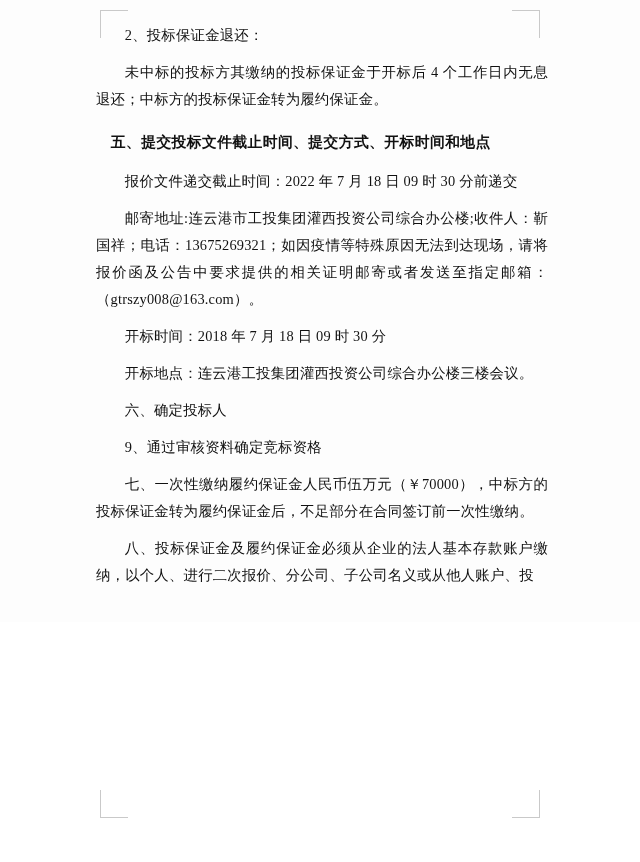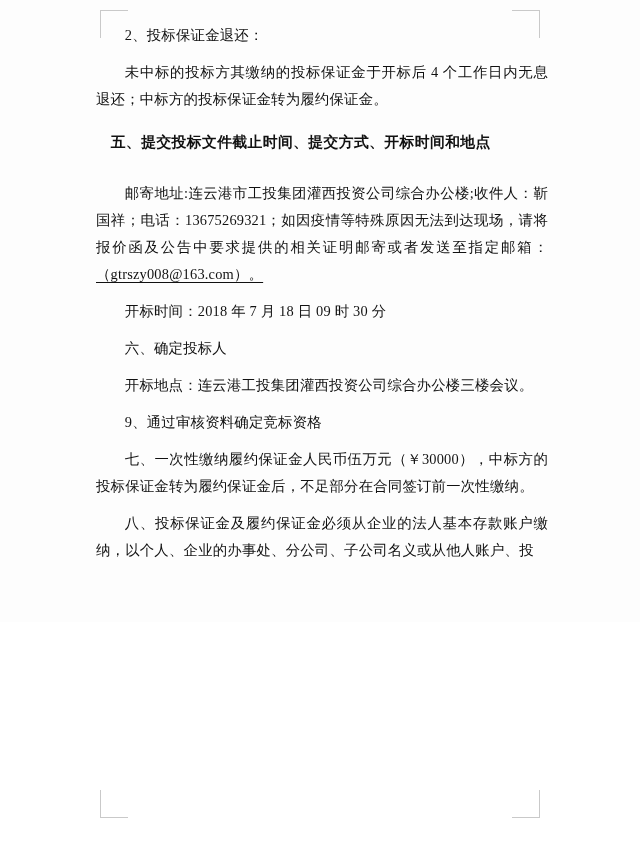--- a/index.html
+++ b/index.html
@@ -44,26 +44,25 @@
     letter-spacing: 0.2px;
     text-align: justify;
     text-justify: inter-ideograph;
   }
   .indent { text-indent: 2em; }
   .heading {
     font-weight: bold;
     text-indent: 1em;
     font-size: 14.8px;
     margin-top: 16px;
-    margin-bottom: 24px;
+    margin-bottom: 12px;
     letter-spacing: 0.4px;
   }
   .u { text-decoration: underline; text-underline-offset: 3px; }
   .mail {
-    text-decoration: underline;
     text-underline-offset: 3px;
     font-family: "Liberation Serif", serif;
   }
 </style>
 </head>
 <body>
 
 <div class="page">
 
   <div class="mark v" style="left:100px; top:10px;"></div>
@@ -76,31 +75,32 @@
   <div class="mark h" style="left:512px; top:817px;"></div>
 
   <div class="content">
 
     <p class="indent">2、投标保证金退还：</p>
 
     <p class="indent">未中标的投标方其缴纳的投标保证金于开标后 4 个工作日内无息退还；中标方的投标保证金转为履约保证金。</p>
 
     <p class="heading">五、提交投标文件截止时间、提交方式、开标时间和地点</p>
 
+    <p class="indent">报价文件递交截止时间：2022 年 7 月 18 日 09 时 30 分前递交</p>
 
 
     <p class="indent"><span>邮寄地址:连云港市工投集团灌西投资公司综合办公楼;收件人：靳国祥；电话：13675269321；如因疫情等特殊原因无法到达现场，请将报价函及公告中要求提供的相关证明邮寄或者发送至指定邮箱：</span><span class="mail">（gtrszy008@163.com）。</span></p>
 
     <p class="indent">开标时间：2018 年 7 月 18 日 09 时 30 分</p>
 
+    <p class="indent">开标地点：连云港工投集团灌西投资公司综合办公楼三楼会议。</p>
+
     <p class="indent">六、确定投标人</p>
-
-    <p class="indent">开标地点：连云港工投集团灌西投资公司综合办公楼三楼会议。</p>
 
     <p class="indent">9、通过审核资料确定竞标资格</p>
 
 
-    <p class="indent">七、一次性缴纳履约保证金人民币伍万元（￥30000），中标方的投标保证金转为履约保证金后，不足部分在合同签订前一次性缴纳。</p>
+    <p class="indent">七、一次性缴纳履约保证金人民币伍万元（￥70000），中标方的投标保证金转为履约保证金后，不足部分在合同签订前一次性缴纳。</p>
 
-    <p class="indent">八、投标保证金及履约保证金必须从企业的法人基本存款账户缴纳，以个人、企业的办事处、分公司、子公司名义或从他人账户、投</p>
+    <p class="indent">八、投标保证金及履约保证金必须从企业的法人基本存款账户缴纳，以个人、进行二次报价、分公司、子公司名义或从他人账户、投</p>
 
   </div>
 </div>
 
 </body></html>

